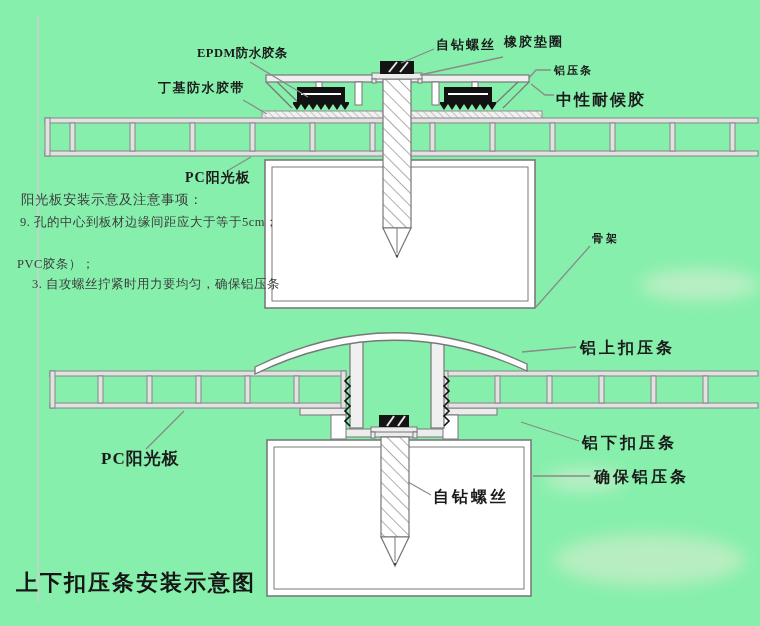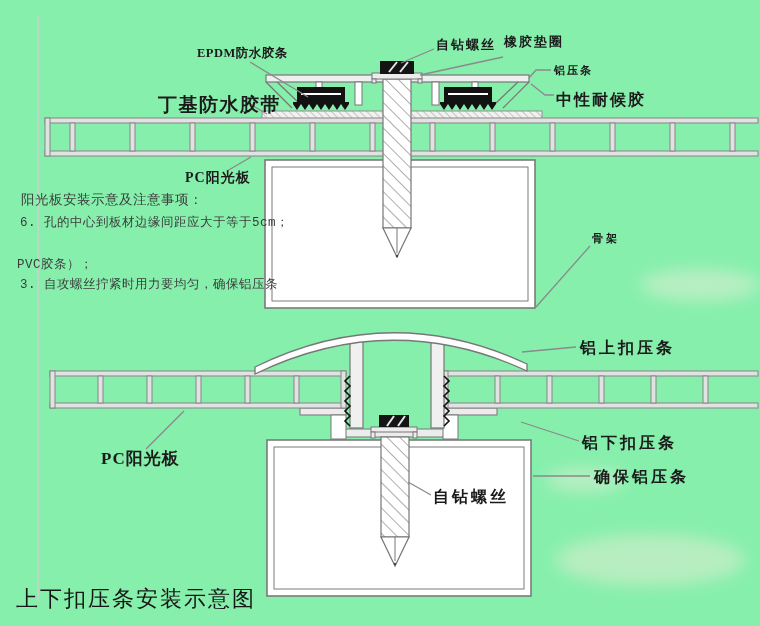--- a/index.html
+++ b/index.html
@@ -8,28 +8,27 @@
     background:#86efac;
     font-family:"Liberation Serif", serif;
   }
   .stage svg{position:absolute;left:0;top:0;}
   .lbl{
     position:absolute;white-space:nowrap;color:#1b1b1b;
     font-family:"Liberation Serif", serif;font-weight:bold;
   }
   .note{
     position:absolute;white-space:nowrap;color:#3c3c3c;
-    font-family:Liberation Mono, monospace;font-size:12.5px;font-weight:normal;
+    font-family:Liberation Serif, serif;font-size:12.5px;font-weight:normal;
     letter-spacing:0.5px;
   }
   .caption{
     position:absolute;white-space:nowrap;color:#161616;
-    font-family:"Liberation Serif", serif;font-size:22px;font-weight:400;
+    font-family:"Liberation Serif", serif;font-size:22px;font-weight:700;
     letter-spacing:2px;
-    margin-top:16px;
   }
 </style>
 </head>
 <body>
 
 <div class="stage">
 
   <svg width="760" height="626" viewBox="0 0 760 626">
     <defs>
       <pattern id="hatchShaft" patternUnits="userSpaceOnUse" width="9" height="9" patternTransform="rotate(-45)">
@@ -190,34 +189,34 @@
       <path d="M590,246 L536,307"></path>
       <path d="M576,347 L522,352"></path>
       <path d="M579,441 L521,422"></path>
       <path d="M146,449 L184,411"></path>
       <path d="M431,495 L408,482"></path>
       <path d="M590,476 L533,476"></path>
     </g>
   </svg>
 
   <div class="lbl" style="left:197px;top:45px;font-size:12.5px;letter-spacing:0.5px">EPDM防水胶条</div>
-  <div class="lbl" style="left:158px;top:92px;font-size:19px;letter-spacing:1.5px">丁基防水胶带</div>
+  <div class="lbl" style="left:158px;top:79px;font-size:13px;letter-spacing:1.5px">丁基防水胶带</div>
   <div class="lbl" style="left:436px;top:36px;font-size:13px;letter-spacing:2px">自钻螺丝</div>
   <div class="lbl" style="left:504px;top:33px;font-size:13px;letter-spacing:2px">橡胶垫圈</div>
   <div class="lbl" style="left:554px;top:63px;font-size:11px;letter-spacing:2px">铝压条</div>
   <div class="lbl" style="left:556px;top:90px;font-size:16px;letter-spacing:2px">中性耐候胶</div>
   <div class="lbl" style="left:185px;top:169px;font-size:14px;letter-spacing:1px">PC阳光板</div>
   <div class="lbl" style="left:592px;top:231px;font-size:11px;letter-spacing:3px">骨架</div>
 
   <div class="lbl" style="left:582px;top:433px;font-size:16px;letter-spacing:3px">铝下扣压条</div>
   <div class="lbl" style="left:580px;top:338px;font-size:16px;letter-spacing:3px">铝上扣压条</div>
   <div class="lbl" style="left:101px;top:447px;font-size:17px;letter-spacing:1px">PC阳光板</div>
   <div class="lbl" style="left:433px;top:487px;font-size:16px;letter-spacing:3px">自钻螺丝</div>
   <div class="lbl" style="left:594px;top:467px;font-size:16px;letter-spacing:3px">确保铝压条</div>
 
   <div class="note" style="left:21px;top:191px;font-size:13.5px">阳光板安装示意及注意事项：</div>
-  <div class="note" style="left:20px;top:214px">6. 孔的中心到板材边缘间距应大于等于5cm；</div>
+  <div class="note" style="left:20px;top:214px">9. 孔的中心到板材边缘间距应大于等于5cm；</div>
   <div class="note" style="left:17px;top:256px">PVC胶条）；</div>
-  <div class="note" style="left:20px;top:276px">3. 自攻螺丝拧紧时用力要均匀，确保铝压条</div>
+  <div class="note" style="left:32px;top:276px">3. 自攻螺丝拧紧时用力要均匀，确保铝压条</div>
 
   <div class="caption" style="left:16px;top:568px">上下扣压条安装示意图</div>
 
 </div>
 
 </body></html>

